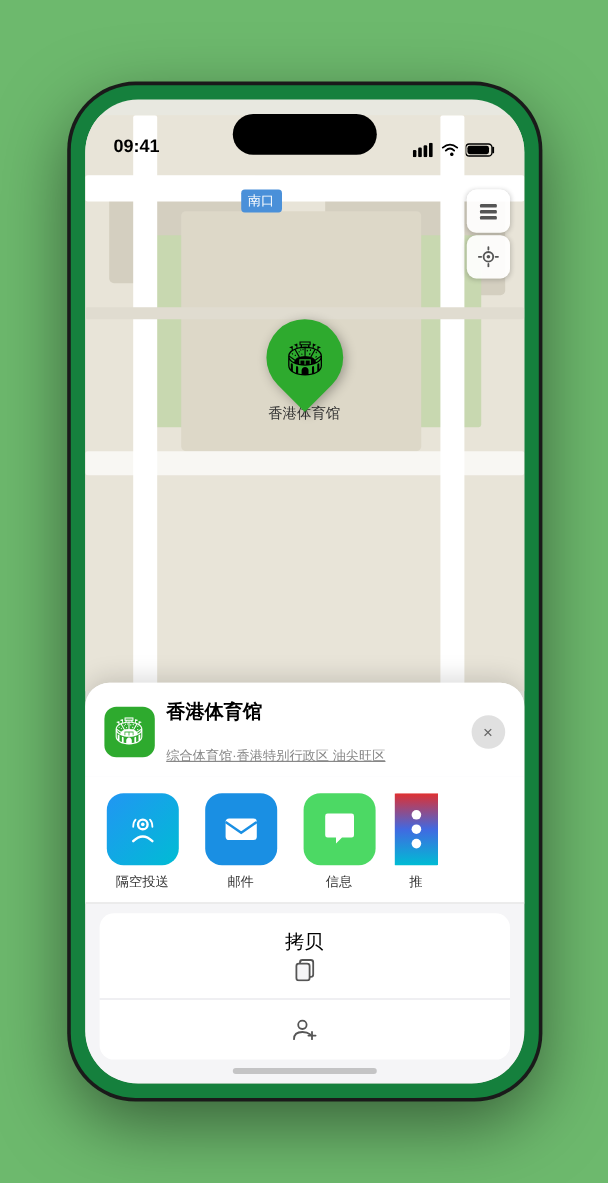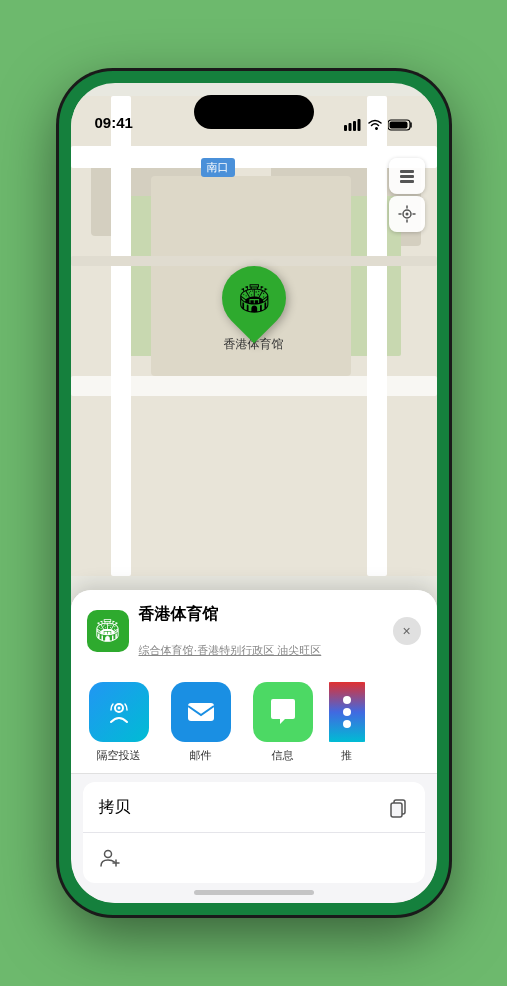--- a/index.html
+++ b/index.html
@@ -267,20 +267,21 @@
       border-radius: 12px;
       margin-left: 12px;
       margin-right: 12px;
     }
     .menu-item {
       display: flex;
       align-items: center;
       justify-content: space-between;
       padding: 14px 16px;
       border-bottom: 0.5px solid #e5e5ea;
+      flex-direction: column;
     }
     .menu-item:last-child {
       border-bottom: none;
     }
     .menu-item-label {
       font-size: 16px;
       color: #000;
     }
     
     .home-indicator {

